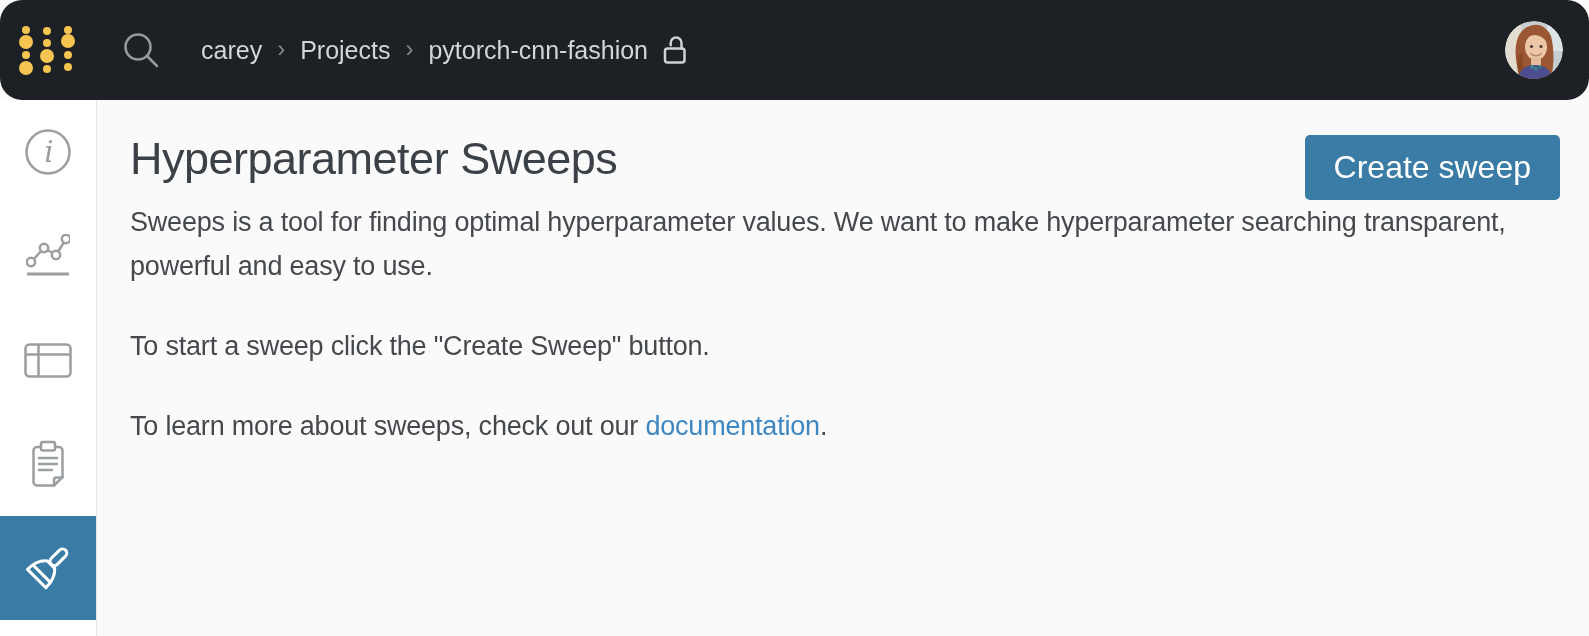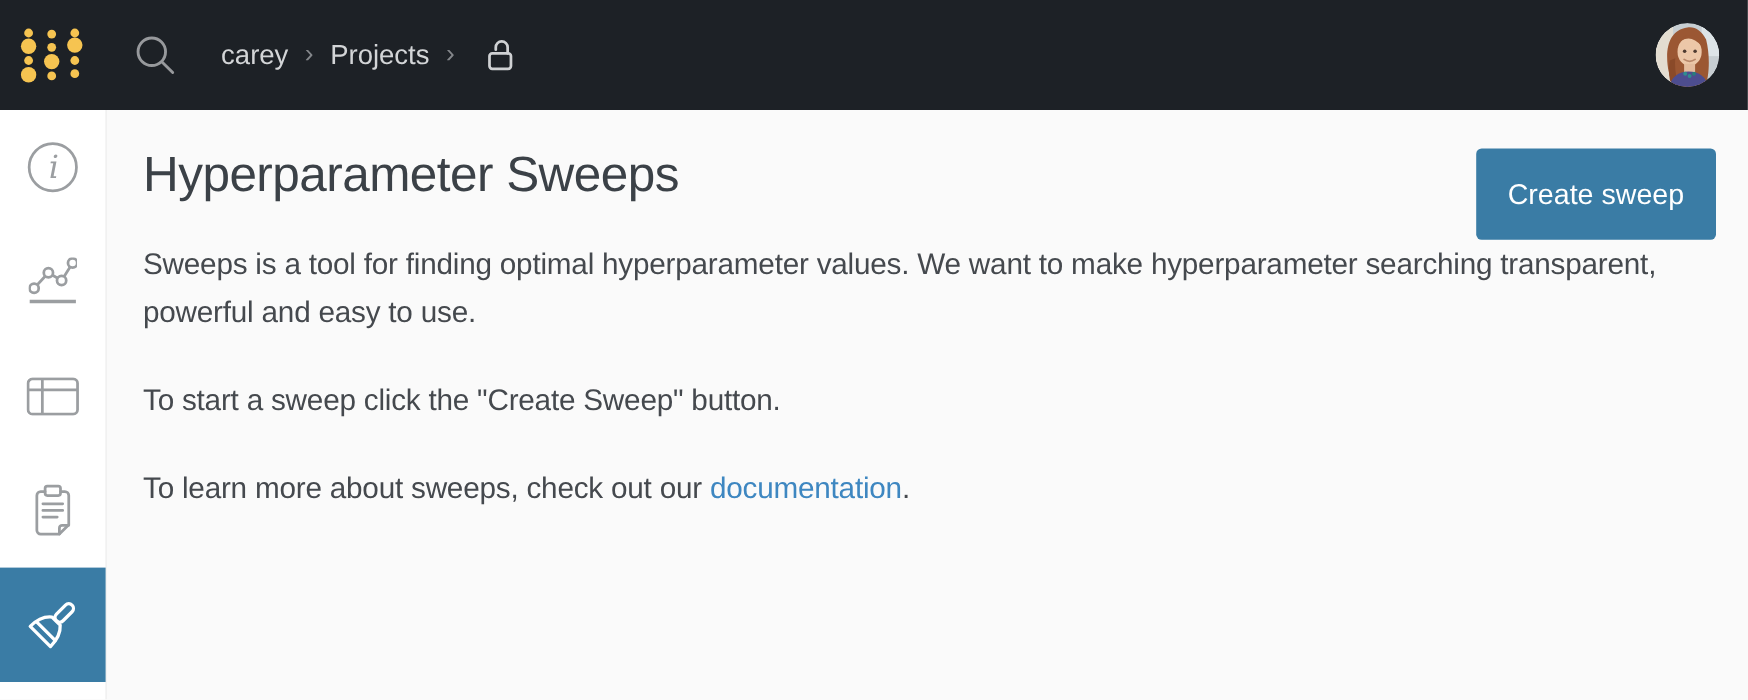--- a/index.html
+++ b/index.html
@@ -7,21 +7,21 @@
   body {
     font-family: "Liberation Sans", sans-serif;
     background: #fafafa;
   }
   .app { width: 1589px; height: 636px; display: flex; flex-direction: column; }
 
   
   .navbar {
     height: 100px; flex: 0 0 100px;
     background: #1d2126;
-    display: flex; align-items: center;
+    display: flex; align-items: center; border-radius: 22px;
   }
   .logo { margin-left: 17px; width: 60px; height: 60px; cursor: pointer; }
   .search-btn { margin-left: 42px; width: 44px; height: 44px; cursor: pointer; }
   .breadcrumb {
     margin-left: 38px;
     display: flex; align-items: center;
     font-size: 25px; color: #d3d5d7;
   }
   .breadcrumb a { color: #d3d5d7; text-decoration: none; cursor: pointer; }
   .breadcrumb .sep { color: #84878b; font-size: 24px; margin: 0 15px; transform: translateY(-1px); }
@@ -55,24 +55,24 @@
     flex: 1; background: #fafafa;
     padding: 30px 29px 0 33px;
   }
   .header-row { display: flex; justify-content: space-between; align-items: flex-start; }
   h1 {
     font-size: 45px; font-weight: 400; line-height: 1.3;
     color: #3b4147; letter-spacing: -0.5px;
   }
   .create-btn {
     margin-top: 5px;
-    height: 83px; padding: 0 29px;
+    height: 65px; padding: 0 29px;
     background: #3a7ca5; color: #ffffff;
     font-family: "Liberation Sans", sans-serif;
-    font-size: 26px; border: none; border-radius: 5px;
+    font-size: 32px; border: none; border-radius: 5px;
     cursor: pointer;
   }
   .content p {
     max-width: 1410px;
     font-size: 27px; line-height: 44px;
     color: #45494e; letter-spacing: -0.2px;
   }
   p.first { }
   p.next  { margin-top: 36px; }
   a.doc-link { color: #3e87c1; text-decoration: none; cursor: pointer; }
@@ -108,20 +108,21 @@
         <circle cx="19" cy="19" r="12.5"></circle>
         <path d="M28.5 28.5 L38 38"></path>
       </svg>
     </div>
 
     <nav class="breadcrumb">
       <a>carey</a>
       <span class="sep">›</span>
       <a>Projects</a>
       <span class="sep">›</span>
+      <a>pytorch-cnn-fashion</a>
       <span class="lock-icon">
         <svg width="31" height="32" viewBox="0 0 31 32" fill="none" stroke="#cfd1d3" stroke-width="2.5" stroke-linecap="round" stroke-linejoin="round">
           <rect x="6" y="14.5" width="19.5" height="14" rx="2.5"></rect>
           <path d="M22.5 14.5 V9 a5.4 5.4 0 0 0 -10.8 0 v2.2"></path>
         </svg>
       </span>
     </nav>
 
     <div class="avatar">
       <svg width="58" height="58" viewBox="0 0 58 58">

